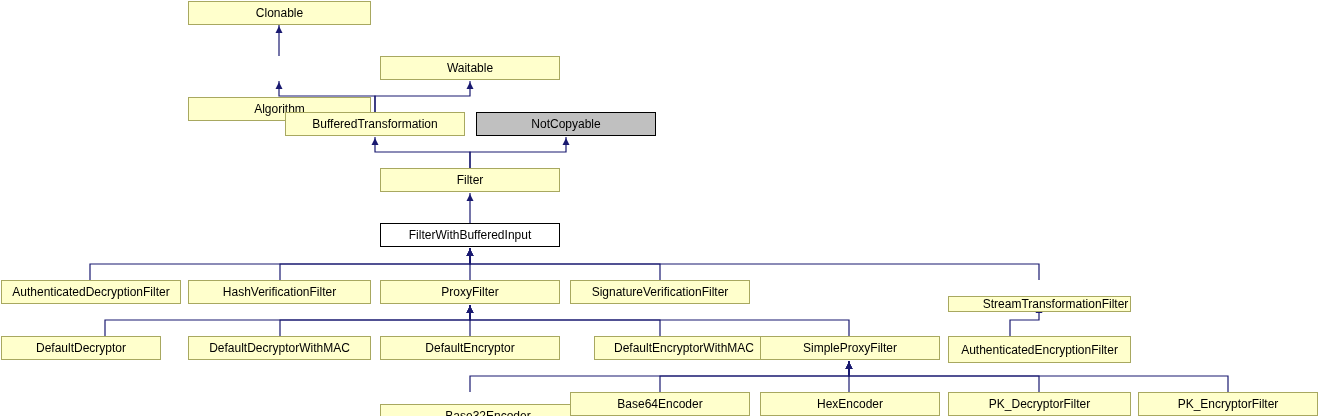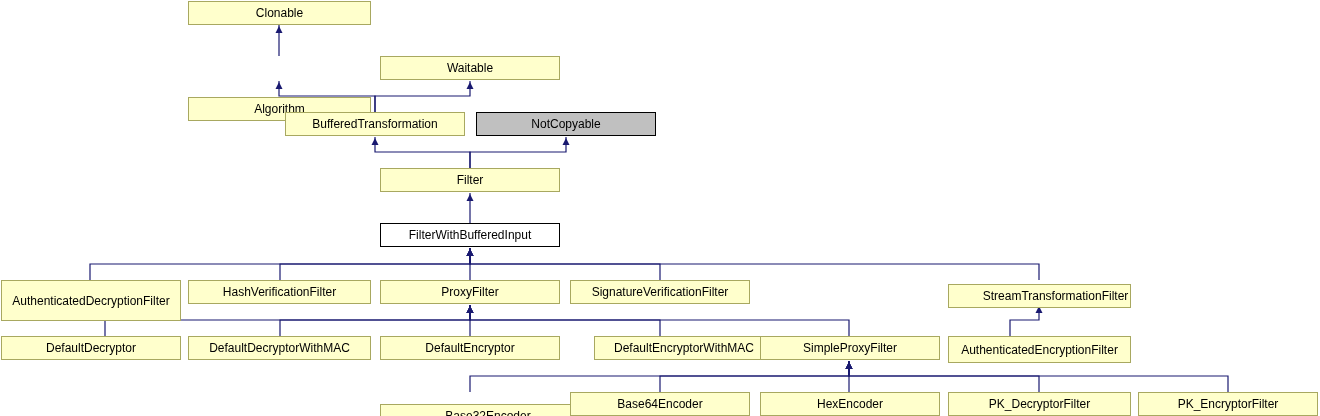--- a/index.html
+++ b/index.html
@@ -116,36 +116,36 @@
       </div>
       <div class="node fill-gray" style="left: 476px; top: 112px; width: 180px; height: 24px;">
         <span>NotCopyable</span>
       </div>
       <div class="node fill-yellow" style="left: 380px; top: 168px; width: 180px; height: 24px;">
         <span>Filter</span>
       </div>
       <div class="node fill-white" style="left: 380px; top: 223px; width: 180px; height: 24px;">
         <span>FilterWithBufferedInput</span>
       </div>
-      <div class="node fill-yellow" style="left: 1px; top: 280px; width: 180px; height: 41px;">
+      <div class="node fill-yellow" style="left: 1px; top: 280px; width: 180px; height: 24px;">
         <span>AuthenticatedDecryptionFilter</span>
       </div>
       <div class="node fill-yellow" style="left: 188px; top: 280px; width: 183px; height: 24px;">
         <span>HashVerificationFilter</span>
       </div>
       <div class="node fill-yellow" style="left: 380px; top: 280px; width: 180px; height: 24px;">
         <span>ProxyFilter</span>
       </div>
       <div class="node fill-yellow" style="left: 570px; top: 280px; width: 180px; height: 24px;">
         <span>SignatureVerificationFilter</span>
       </div>
-      <div class="node fill-yellow" style="left: 948px; top: 284px; width: 183px; height: 24px; padding-left: 32px;">
+      <div class="node fill-yellow" style="left: 948px; top: 296px; width: 183px; height: 16px; padding-left: 32px;">
         <span>StreamTransformationFilter</span>
       </div>
-      <div class="node fill-yellow" style="left: 1px; top: 336px; width: 180px; height: 24px;">
+      <div class="node fill-yellow" style="left: 1px; top: 336px; width: 160px; height: 24px;">
         <span>DefaultDecryptor</span>
       </div>
       <div class="node fill-yellow" style="left: 188px; top: 336px; width: 183px; height: 24px;">
         <span>DefaultDecryptorWithMAC</span>
       </div>
       <div class="node fill-yellow" style="left: 380px; top: 336px; width: 180px; height: 24px;">
         <span>DefaultEncryptor</span>
       </div>
       <div class="node fill-yellow" style="left: 570px; top: 336px; width: 180px; height: 24px; margin-left: 24px;">
         <span>DefaultEncryptorWithMAC</span>

